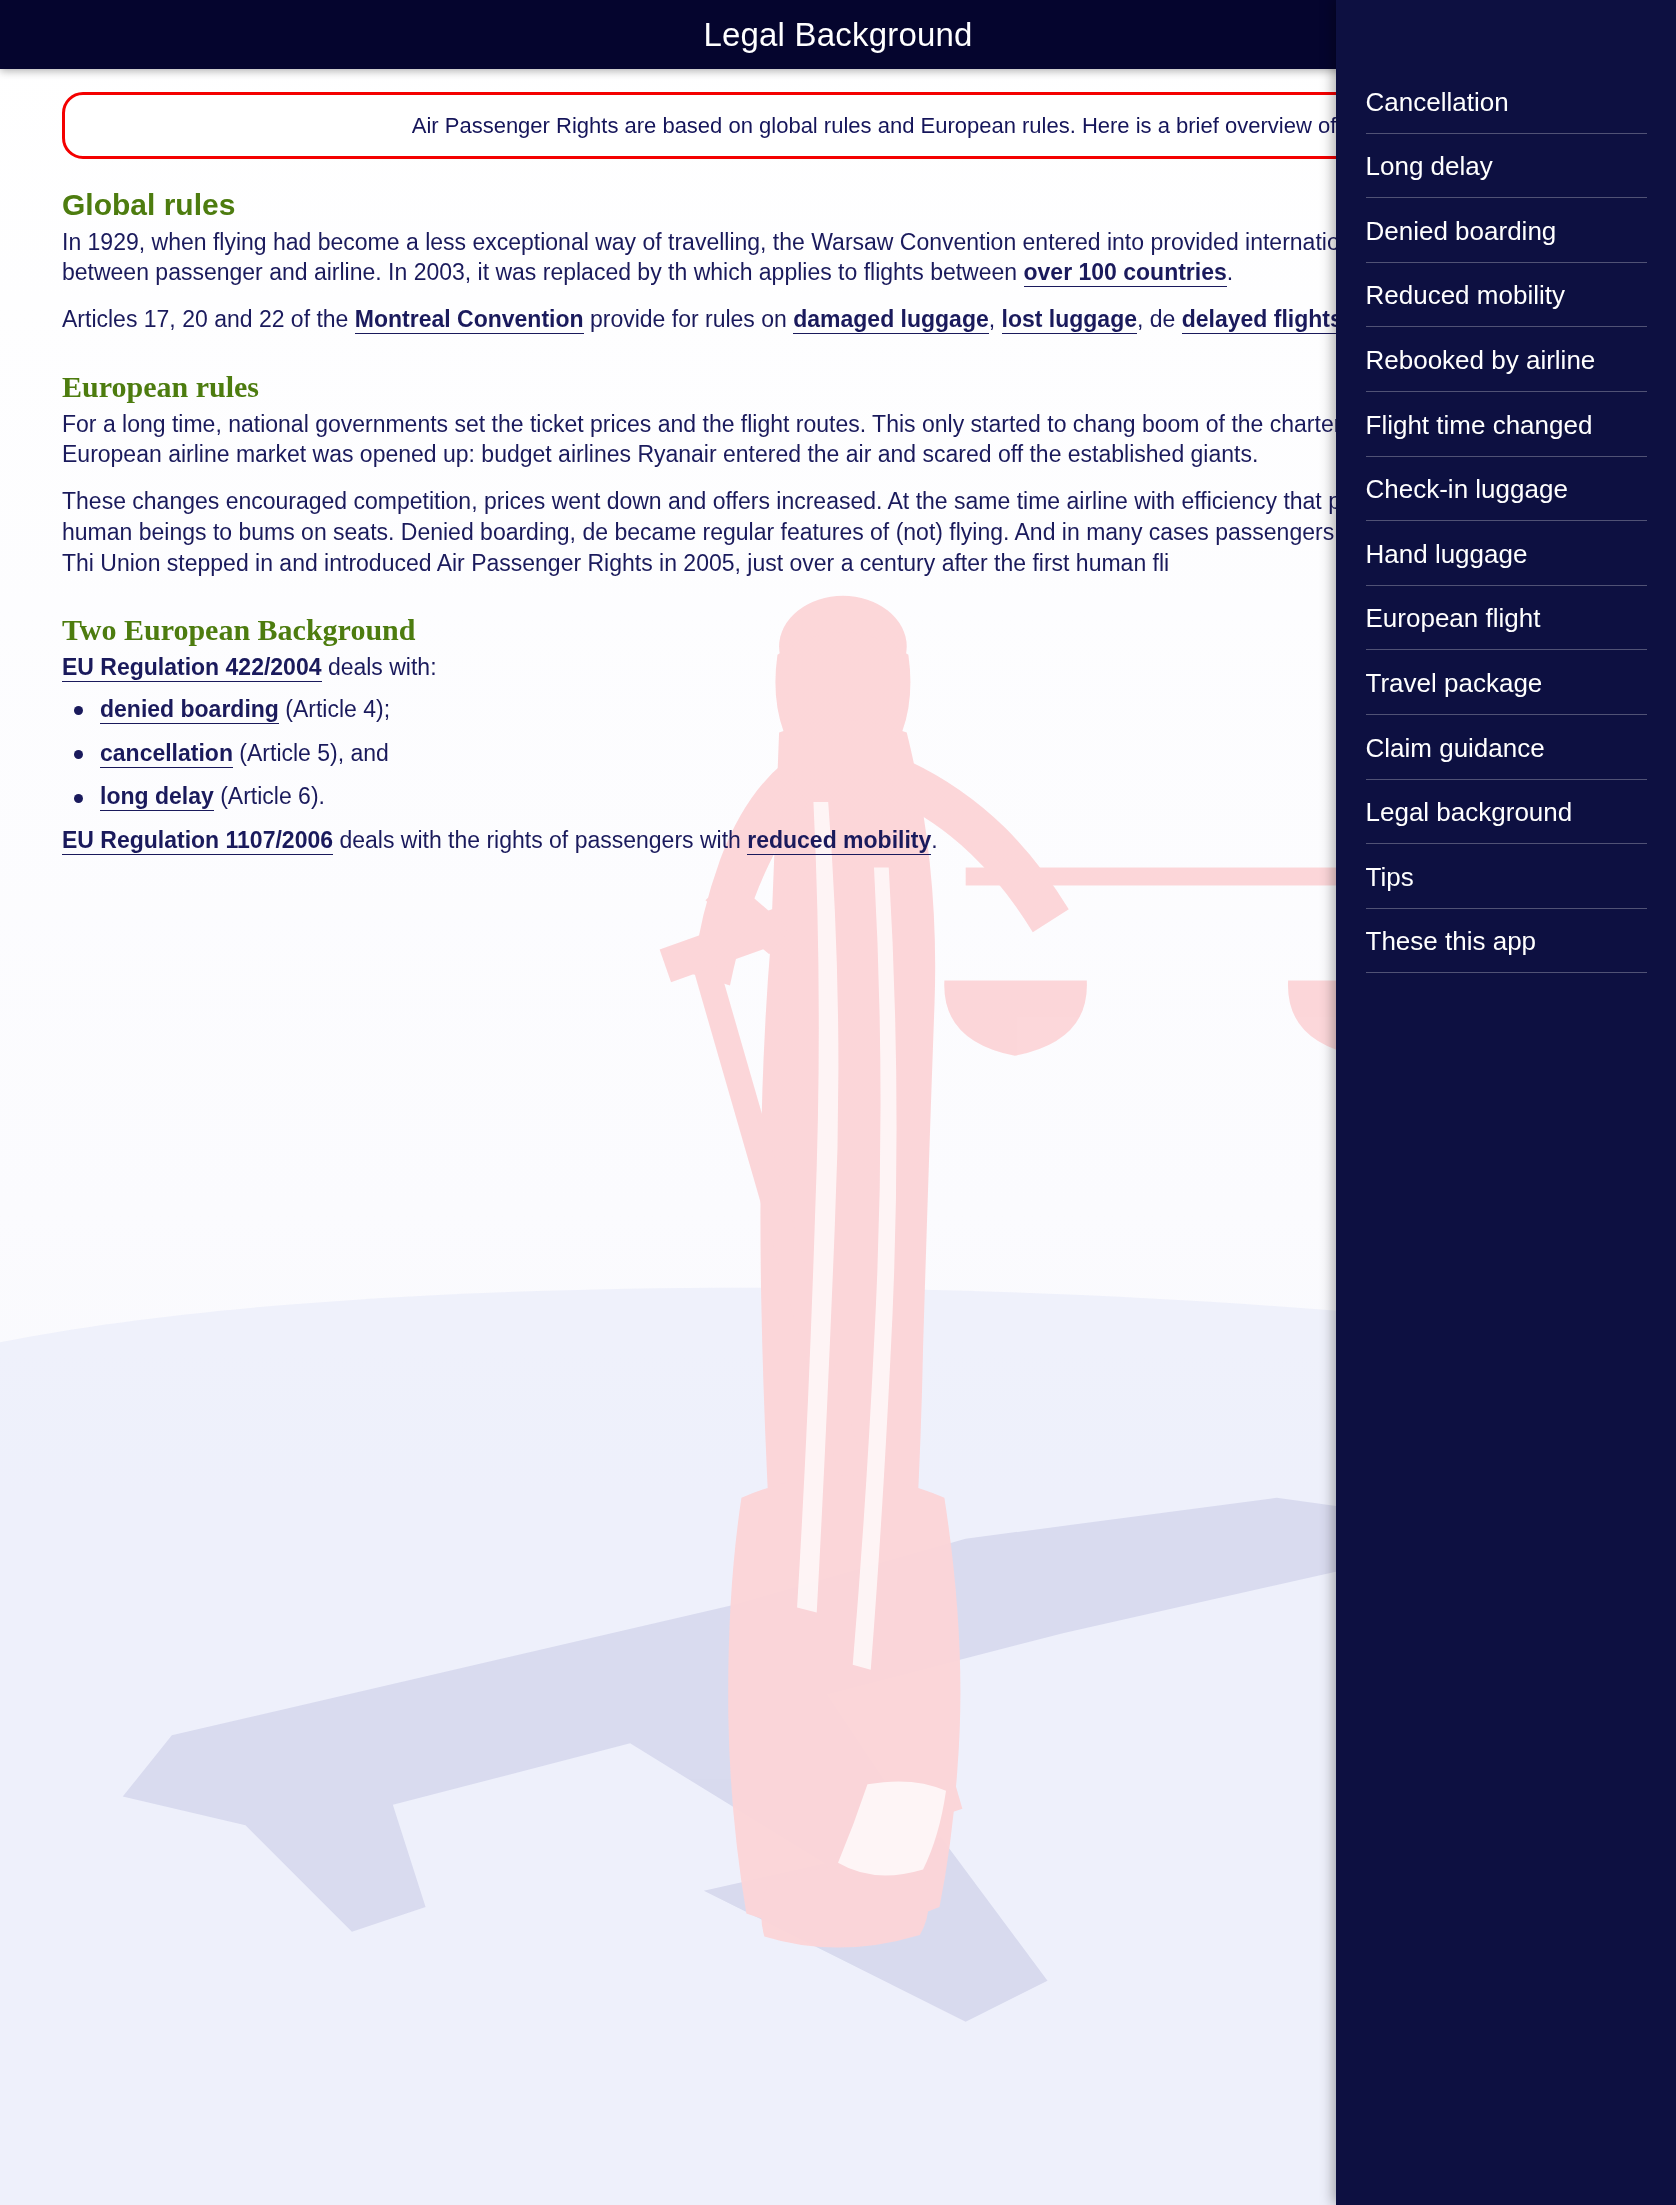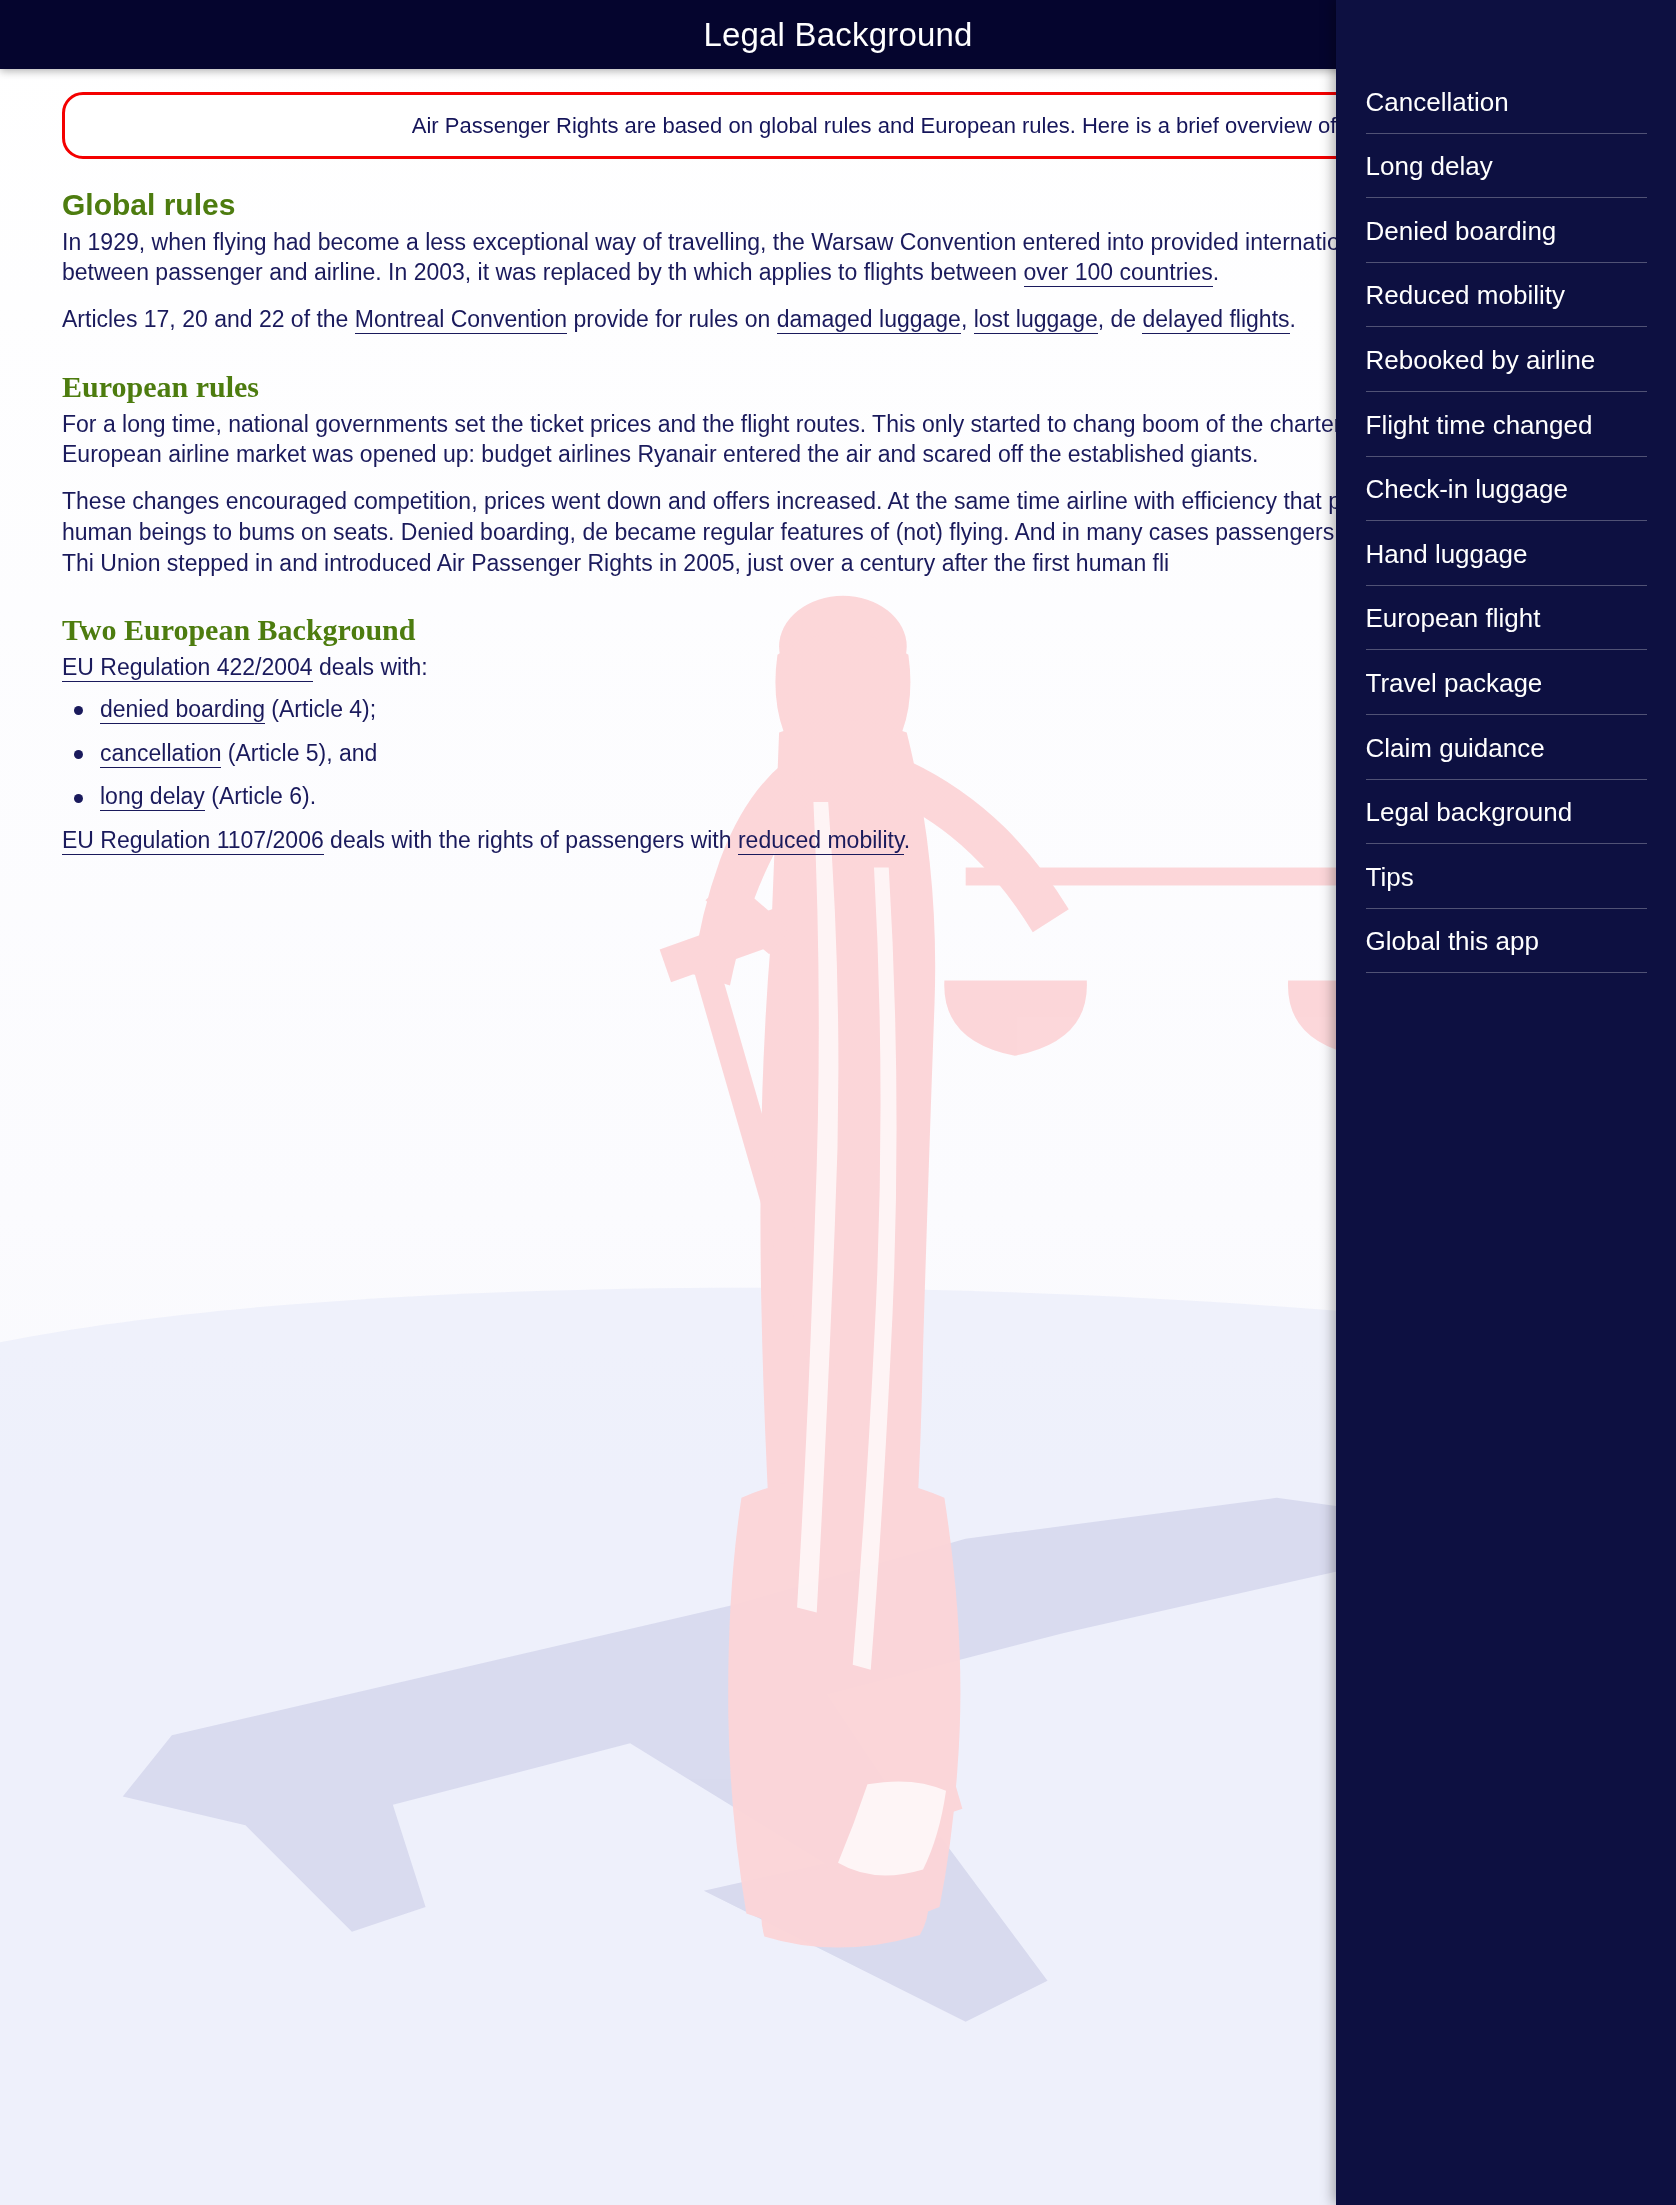--- a/index.html
+++ b/index.html
@@ -124,20 +124,21 @@
     max-width: 1604px;
   }
   p.tight { margin-bottom: 8.2px; }
 
   a.lk {
     color: #1a1a5c;
     text-decoration: none;
     border-bottom: 1.6px solid #1a1a5c;
     padding-bottom: 0.8px;
     cursor: pointer;
+    font-weight: bold;
   }
 
   ul.bullets {
     list-style: none;
     margin: 11.5px 0 11.5px 0;
     padding: 0;
   }
   ul.bullets li {
     color: #1a1a5c;
     font-size: 23px;
@@ -306,21 +307,21 @@
       <div class="menu-item">Reduced mobility</div>
       <div class="menu-item">Rebooked by airline</div>
       <div class="menu-item">Flight time changed</div>
       <div class="menu-item">Check-in luggage</div>
       <div class="menu-item">Hand luggage</div>
       <div class="menu-item">European flight</div>
       <div class="menu-item">Travel package</div>
       <div class="menu-item">Claim guidance</div>
       <div class="menu-item">Legal background</div>
       <div class="menu-item">Tips</div>
-      <div class="menu-item">Global this app</div>
+      <div class="menu-item">These this app</div>
     </div>
   </nav>
 
   <header class="appbar">
     <div class="appbar-title">Legal Background</div>
     <button class="close-btn" aria-label="Close">
       <span>
         <svg width="33" height="33" viewBox="0 0 40 40">
           <line x1="6" y1="6" x2="34" y2="34" stroke="#ffffff" stroke-width="3.2" stroke-linecap="round"></line>
           <line x1="34" y1="6" x2="6" y2="34" stroke="#ffffff" stroke-width="3.2" stroke-linecap="round"></line>

